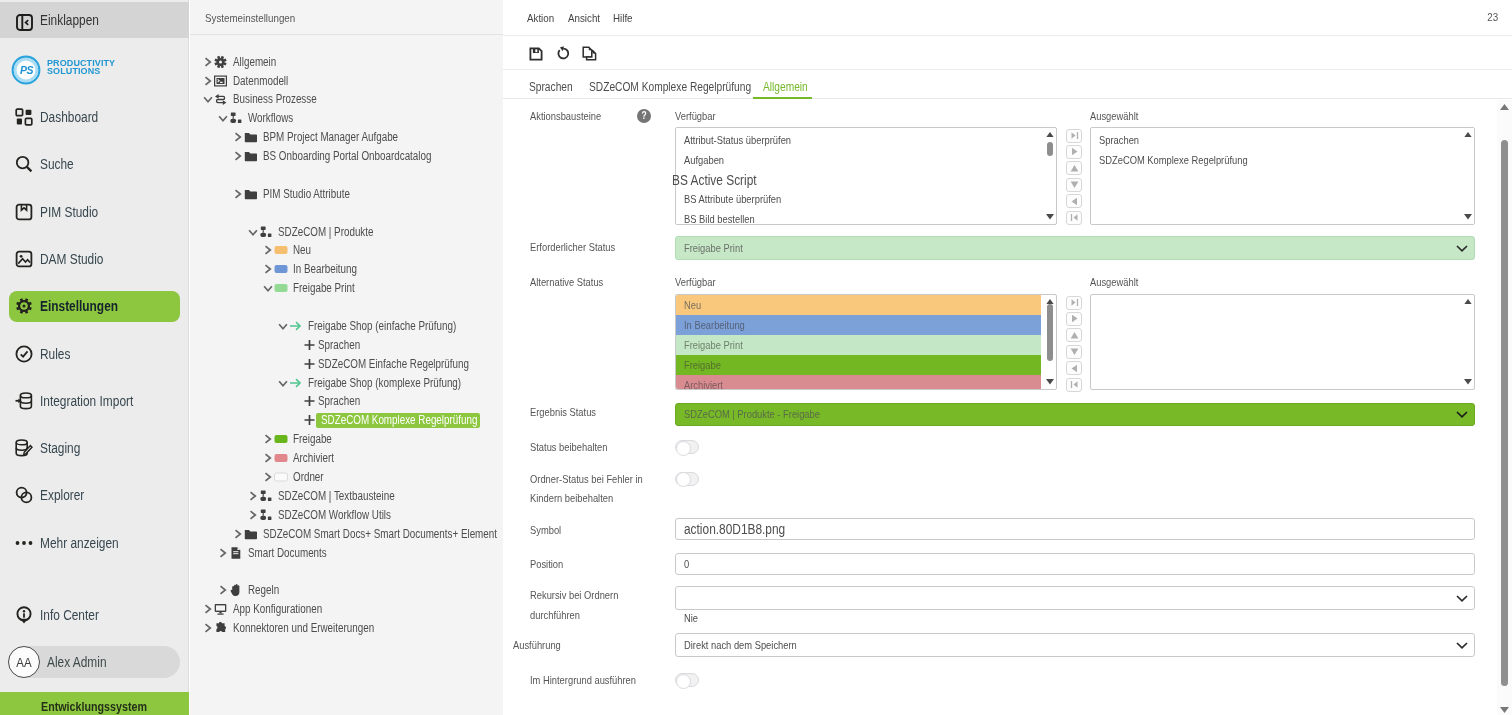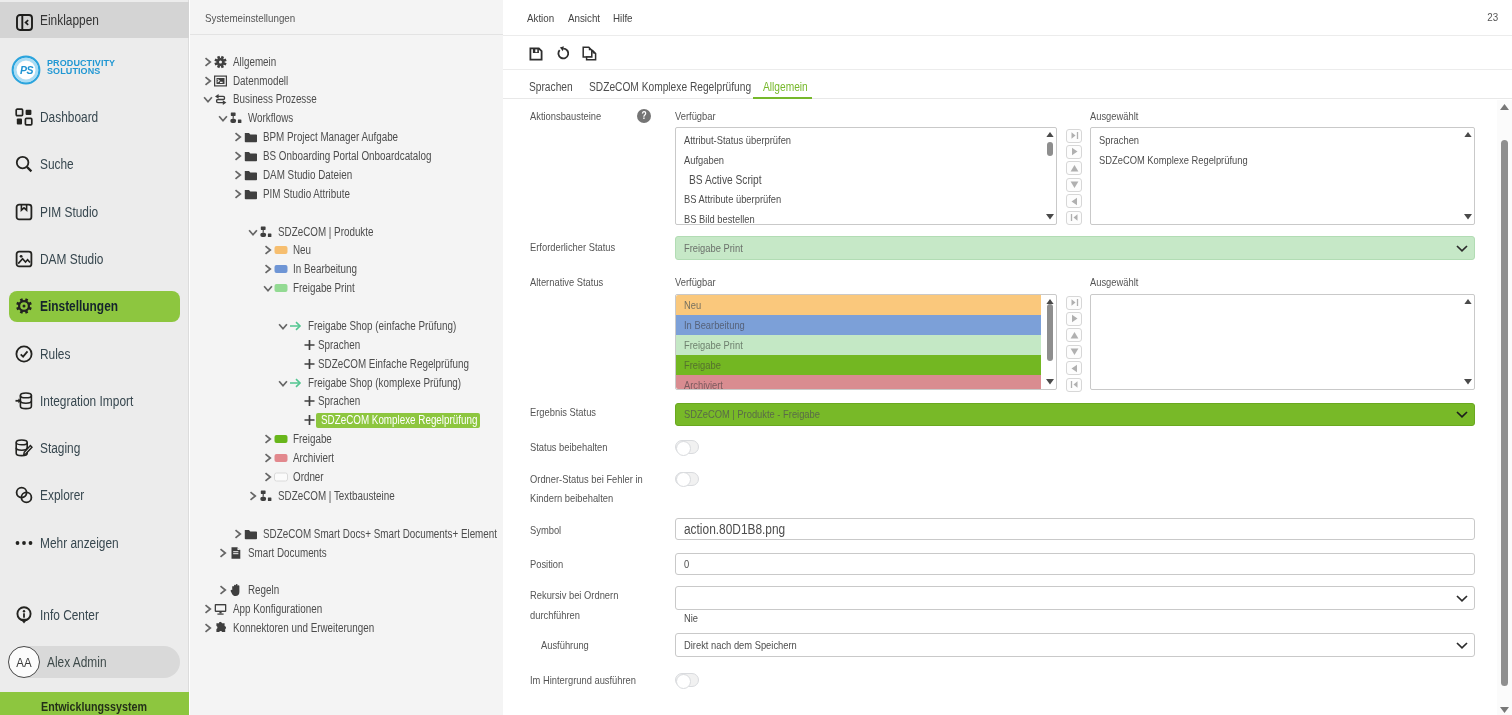--- a/index.html
+++ b/index.html
@@ -238,33 +238,20 @@
           <path d="M2.5 1.1 L7.3 5 L2.5 8.9" fill="none" stroke="#666666" stroke-width="1.7"></path>
         </svg>
       </span>
 <span class="ticon" style="left:54px">
         <svg width="13" height="13" viewBox="0 0 13 13">
           <path d="M0.8 2.4 h4.2 l1.3 1.5 h5.9 a0.8 0.8 0 0 1 0.8 0.8 v6.2 a0.8 0.8 0 0 1 -0.8 0.8 h-10.6 a0.8 0.8 0 0 1 -0.8 -0.8 Z" fill="#3f3f3f"></path>
         </svg>
       </span>
 <span class="tlab" style="left:73.0px">BS Onboarding Portal Onboardcatalog</span>
 </div>
-<div class="trow" style="left:0;top:165.9px;width:313px">
-<span class="tchev" style="left:43px">
-        <svg width="9" height="10" viewBox="0 0 9 10">
-          <path d="M2.5 1.1 L7.3 5 L2.5 8.9" fill="none" stroke="#666666" stroke-width="1.7"></path>
-        </svg>
-      </span>
-<span class="ticon" style="left:54px">
-        <svg width="13" height="13" viewBox="0 0 13 13">
-          <path d="M0.8 2.4 h4.2 l1.3 1.5 h5.9 a0.8 0.8 0 0 1 0.8 0.8 v6.2 a0.8 0.8 0 0 1 -0.8 0.8 h-10.6 a0.8 0.8 0 0 1 -0.8 -0.8 Z" fill="#3f3f3f"></path>
-        </svg>
-      </span>
-<span class="tlab" style="left:73.0px">DAM Studio Dateien</span>
-</div>
 <div class="trow" style="left:0;top:184.8px;width:313px">
 <span class="tchev" style="left:43px">
         <svg width="9" height="10" viewBox="0 0 9 10">
           <path d="M2.5 1.1 L7.3 5 L2.5 8.9" fill="none" stroke="#666666" stroke-width="1.7"></path>
         </svg>
       </span>
 <span class="ticon" style="left:54px">
         <svg width="13" height="13" viewBox="0 0 13 13">
           <path d="M0.8 2.4 h4.2 l1.3 1.5 h5.9 a0.8 0.8 0 0 1 0.8 0.8 v6.2 a0.8 0.8 0 0 1 -0.8 0.8 h-10.6 a0.8 0.8 0 0 1 -0.8 -0.8 Z" fill="#3f3f3f"></path>
         </svg>
@@ -439,20 +426,36 @@
       </span>
 <span class="ticon" style="left:69px">
         <svg width="13" height="13" viewBox="0 0 13 13">
           <rect x="1.8" y="0.9" width="4.8" height="3.5" rx="0.6" fill="#3f3f3f"></rect>
           <line x1="4.2" y1="4.4" x2="4.2" y2="7.2" stroke="#3f3f3f" stroke-width="1.1"></line>
           <rect x="1.3" y="7.2" width="5.8" height="4.2" rx="2" fill="#3f3f3f"></rect>
           <rect x="8.9" y="8" width="3.5" height="3.4" rx="0.5" fill="#3f3f3f"></rect>
         </svg>
       </span>
 <span class="tlab" style="left:88.0px">SDZeCOM | Textbausteine</span>
+</div>
+<div class="trow" style="left:0;top:505.7px;width:313px">
+<span class="tchev" style="left:58px">
+        <svg width="9" height="10" viewBox="0 0 9 10">
+          <path d="M2.5 1.1 L7.3 5 L2.5 8.9" fill="none" stroke="#666666" stroke-width="1.7"></path>
+        </svg>
+      </span>
+<span class="ticon" style="left:69px">
+        <svg width="13" height="13" viewBox="0 0 13 13">
+          <rect x="1.8" y="0.9" width="4.8" height="3.5" rx="0.6" fill="#3f3f3f"></rect>
+          <line x1="4.2" y1="4.4" x2="4.2" y2="7.2" stroke="#3f3f3f" stroke-width="1.1"></line>
+          <rect x="1.3" y="7.2" width="5.8" height="4.2" rx="2" fill="#3f3f3f"></rect>
+          <rect x="8.9" y="8" width="3.5" height="3.4" rx="0.5" fill="#3f3f3f"></rect>
+        </svg>
+      </span>
+<span class="tlab" style="left:88.0px">SDZeCOM Workflow Utils</span>
 </div>
 <div class="trow" style="left:0;top:524.6px;width:313px">
 <span class="tchev" style="left:43px">
         <svg width="9" height="10" viewBox="0 0 9 10">
           <path d="M2.5 1.1 L7.3 5 L2.5 8.9" fill="none" stroke="#666666" stroke-width="1.7"></path>
         </svg>
       </span>
 <span class="ticon" style="left:54px">
         <svg width="13" height="13" viewBox="0 0 13 13">
           <path d="M0.8 2.4 h4.2 l1.3 1.5 h5.9 a0.8 0.8 0 0 1 0.8 0.8 v6.2 a0.8 0.8 0 0 1 -0.8 0.8 h-10.6 a0.8 0.8 0 0 1 -0.8 -0.8 Z" fill="#3f3f3f"></path>
@@ -552,21 +555,21 @@
 <div class="ab" style="left:86px;top:87px;transform:translateY(-50%);font-size:12px;color:#4d4d4d"><span class="t">SDZeCOM Komplexe Regelprüfung</span></div>
 <div class="ab" style="left:260px;top:87px;transform:translateY(-50%);font-size:12px;color:#76b82a"><span class="t">Allgemein</span></div>
 <div class="ab" style="left:250px;top:96.5px;width:59px;height:2.5px;background:#76b82a"></div>
 <div class="lab" style="left:27px;top:116px;transform:translateY(-50%)"><span>Aktionsbausteine</span></div>
 <div class="ab" style="left:134px;top:109px;width:14px;height:14px;border-radius:50%;background:#757575;color:#fff;font-size:10px;font-weight:bold;text-align:center;line-height:14px"><span class="tc" style="transform:scaleX(.85)">?</span></div>
 <div class="lab" style="left:172px;top:116px;transform:translateY(-50%)"><span>Verfügbar</span></div>
 <div class="lab" style="left:587px;top:116px;transform:translateY(-50%)"><span>Ausgewählt</span></div>
 <div class="lst" style="left:172px;top:127px;width:382px;height:98px"></div>
 <div class="ab" style="left:181px;top:140.3px;transform:translateY(-50%);font-size:11px;color:#4d4d4d"><span class="t">Attribut-Status überprüfen</span></div>
 <div class="ab" style="left:181px;top:159.9px;transform:translateY(-50%);font-size:11px;color:#4d4d4d"><span class="t">Aufgaben</span></div>
-<div class="ab" style="left:186px;top:179.5px;transform:translateY(-50%);font-size:12px;color:#4d4d4d"><span class="t">BS Active Script</span></div>
+<div class="ab" style="left:169px;top:179.5px;transform:translateY(-50%);font-size:14px;color:#4d4d4d"><span class="t">BS Active Script</span></div>
 <div class="ab" style="left:181px;top:199.10000000000002px;transform:translateY(-50%);font-size:11px;color:#4d4d4d"><span class="t">BS Attribute überprüfen</span></div>
 <div class="ab" style="left:181px;top:218.70000000000002px;transform:translateY(-50%);font-size:11px;color:#4d4d4d"><span class="t">BS Bild bestellen</span></div>
 <div class="ab" style="left:543px;top:131.5px">
       <svg width="8" height="5.5" viewBox="0 0 8 5.5">
         <path d="M4.0 0 L8 5.5 L0 5.5 Z" fill="#4a4a4a"></path>
       </svg>
     </div>
 <div class="ab" style="left:543px;top:214px">
       <svg width="8" height="5.5" viewBox="0 0 8 5.5">
         <path d="M0 0 L8 0 L4.0 5.5 Z" fill="#4a4a4a"></path>
@@ -717,21 +720,21 @@
 <div class="ab" style="left:181px;top:564.0px;transform:translateY(-50%);font-size:11px;color:#4d4d4d"><span class="t">0</span></div>
 <div class="lab" style="left:27px;top:595px;transform:translateY(-50%)"><span>Rekursiv bei Ordnern</span></div>
 <div class="lab" style="left:27px;top:614.5px;transform:translateY(-50%)"><span>durchführen</span></div>
 <div class="inp" style="left:172px;top:586px;width:800px;height:24px;background:#fff;border-color:#c9c9c9;border-radius:3px"></div>
 <div class="ab" style="left:181px;top:618px;transform:translateY(-50%);font-size:11px;color:#4d4d4d"><span class="t">Nie</span></div>
 <div class="ab" style="left:952.5px;top:594.5px">
       <svg width="12" height="7" viewBox="0 0 12 7">
         <path d="M1 1 L6 5.8 L11 1" fill="none" stroke="#2b2b2b" stroke-width="1.7"></path>
       </svg>
     </div>
-<div class="lab" style="left:38px;top:644.5px;transform:translateY(-50%)"><span>Ausführung</span></div>
+<div class="lab" style="left:10px;top:644.5px;transform:translateY(-50%)"><span>Ausführung</span></div>
 <div class="inp" style="left:172px;top:633px;width:800px;height:24px;background:#fff;border-color:#c9c9c9;border-radius:3px"></div>
 <div class="ab" style="left:181px;top:645.0px;transform:translateY(-50%);font-size:11px;color:#4d4d4d"><span class="t">Direkt nach dem Speichern</span></div>
 <div class="ab" style="left:952.5px;top:641.5px">
       <svg width="12" height="7" viewBox="0 0 12 7">
         <path d="M1 1 L6 5.8 L11 1" fill="none" stroke="#2b2b2b" stroke-width="1.7"></path>
       </svg>
     </div>
 <div class="lab" style="left:27px;top:679.5px;transform:translateY(-50%)"><span>Im Hintergrund ausführen</span></div>
 <div class="tgl" style="left:172px;top:673px"></div>
 <div class="ab" style="left:994px;top:100px;width:15px;height:615px;background:#fbfbfb"></div>

